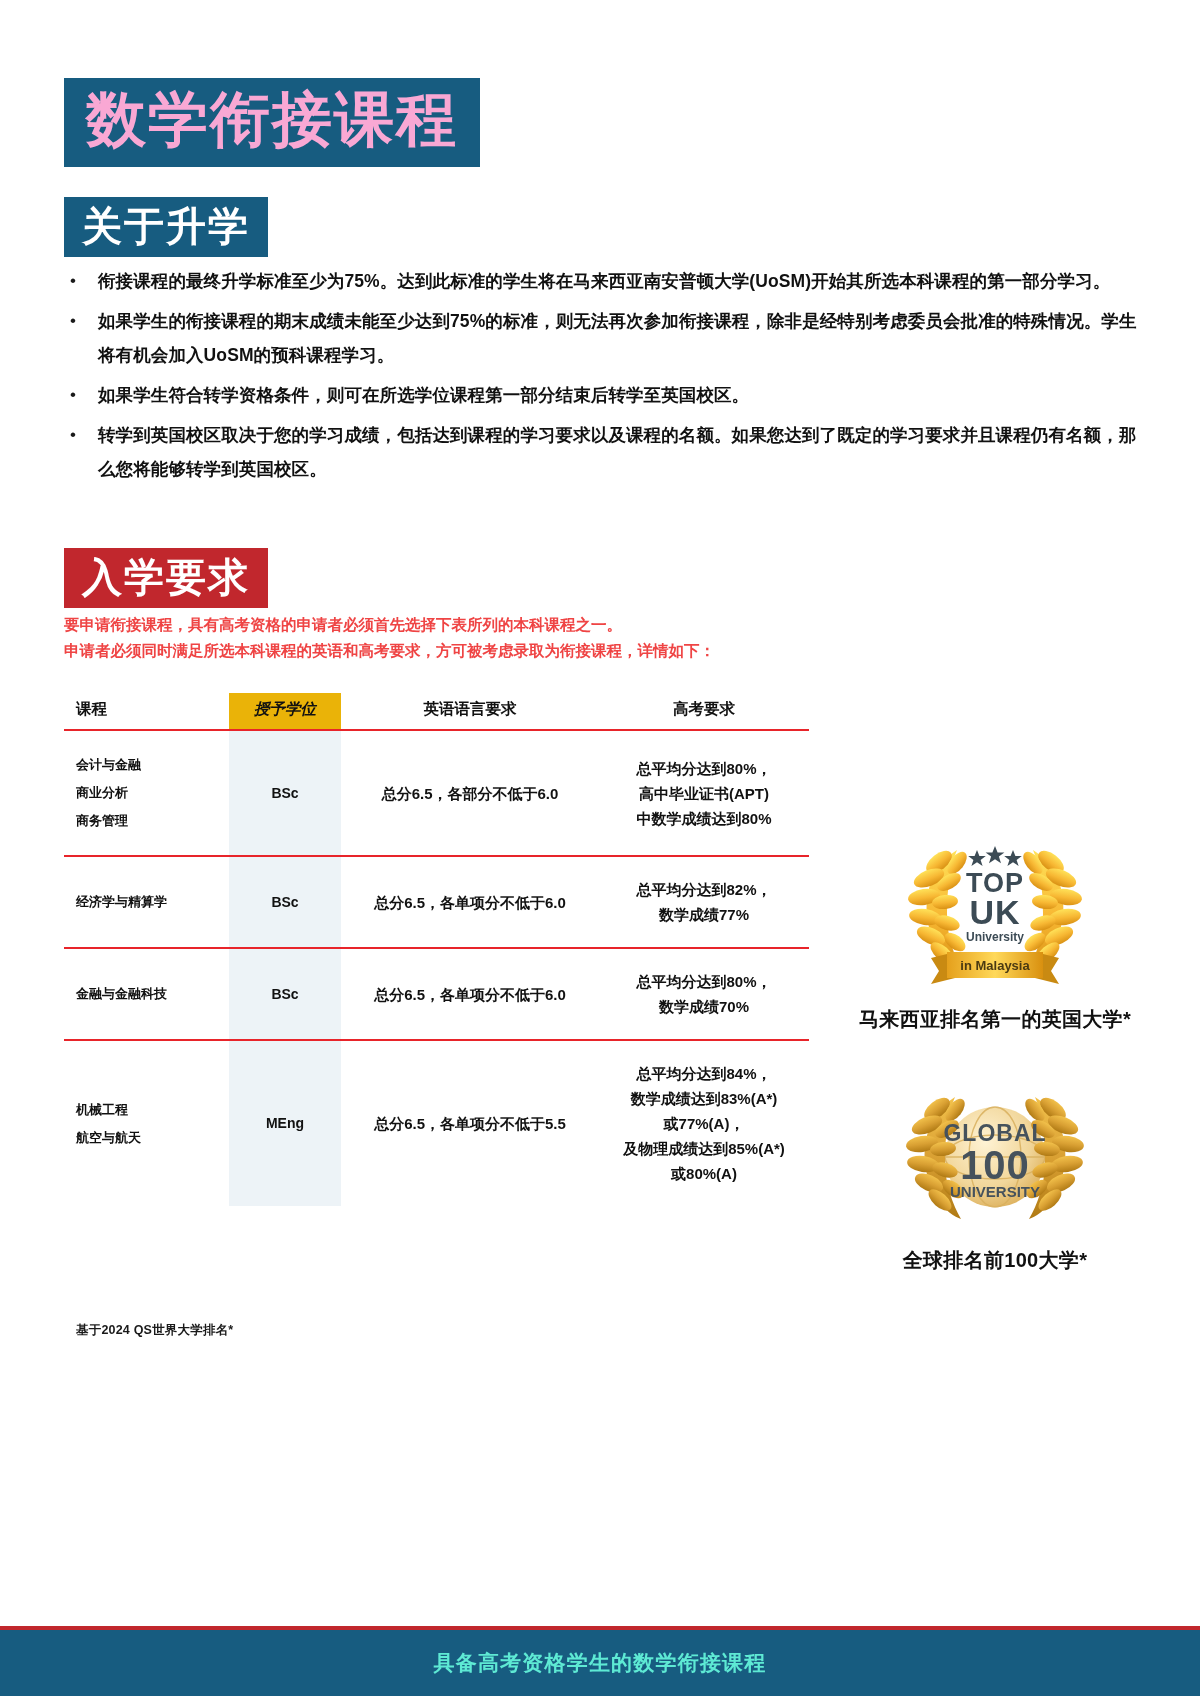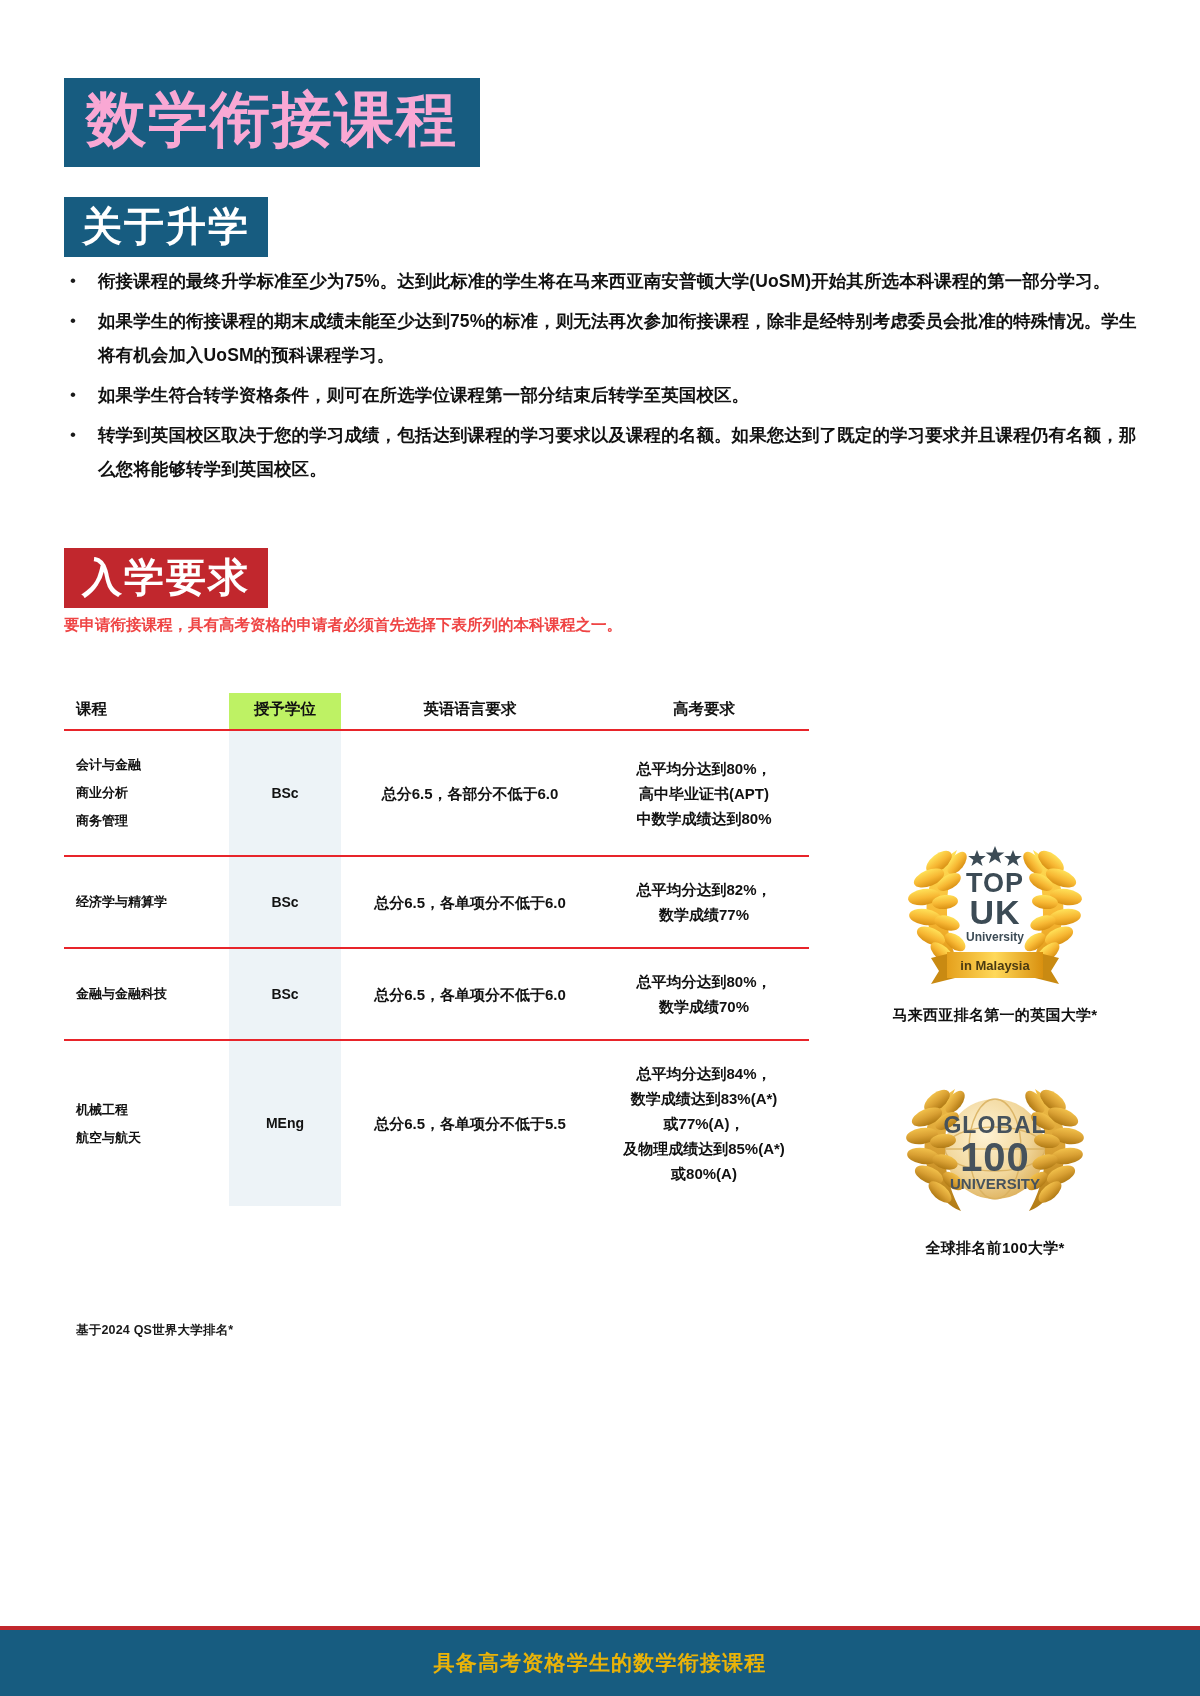--- a/index.html
+++ b/index.html
@@ -76,46 +76,46 @@
   table.req td {
     font-size: 15px; font-weight: 700; color: #111;
     padding: 20px 4px; text-align: center; vertical-align: middle;
     border-bottom: 2.2px solid #E8242A;
     line-height: 25px;
   }
   table.req td.course {
     text-align: left; padding-left: 12px; font-size: 13px; line-height: 28px;
   }
   table.req td.degree { font-size: 14px; font-weight: 600; }
-  table.req tr.hdr th.degree-h { background: #bef264; }
+  table.req tr.hdr th.degree-h { background: #eab308; font-style: italic; }
   table.req td.degree { background: #EDF3F7; }
   table.req tr:last-child td { border-bottom: none; }
 
   
   .footnote {
     position: absolute; left: 76px; top: 1322px;
     font-size: 12.5px; font-weight: 700; color: #1a1a1a; letter-spacing: .2px;
   }
 
   
   .badge-col { position: absolute; left: 845px; top: 828px; width: 300px; text-align: center; }
   .badge { width: 300px; text-align: center; }
   .badge-caption {
-    font-size: 15px; font-weight: 700; color: #111; margin-top: 4px;
+    font-size: 20px; font-weight: 700; color: #111; margin-top: 4px;
     letter-spacing: .3px; white-space: nowrap;
   }
   .badge2 { margin-top: 46px; }
 
   
   .footer-bar {
     position: absolute; left: 0; bottom: 0; width: 1200px; height: 66px;
     background: #175C80; display: flex; align-items: center; justify-content: center;
   }
   .footer-bar .t {
-    color: #eab308; font-size: 21px; font-weight: 700; letter-spacing: 1.2px;
+    color: #5eead4; font-size: 21px; font-weight: 700; letter-spacing: 1.2px;
   }
   .footer-rule {
     position: absolute; left: 0; bottom: 66px; width: 1200px; height: 4px;
     background: #C1272D;
   }
 </style>
 </head>
 <body>
 
 <div class="page">
@@ -146,20 +146,21 @@
       <span class="txt">转学到英国校区取决于您的学习成绩，包括达到课程的学习要求以及课程的名额。如果您达到了既定的学习要求并且课程仍有名额，那么您将能够转学到英国校区。</span>
     </div>
   </div>
 
   <div class="sec-head sec-red">
     <div class="t">入学要求</div>
   </div>
 
   <div class="intro">
     <div>要申请衔接课程，具有高考资格的申请者必须首先选择下表所列的本科课程之一。</div>
+    <div>申请者必须同时满足所选本科课程的英语和高考要求，方可被考虑录取为衔接课程，详情如下：</div>
   </div>
 
   <div class="tbl-wrap">
     <table class="req">
       <colgroup>
           <col class="c1">
           <col class="c2">
           <col class="c3">
           <col class="c4">
         </colgroup>

